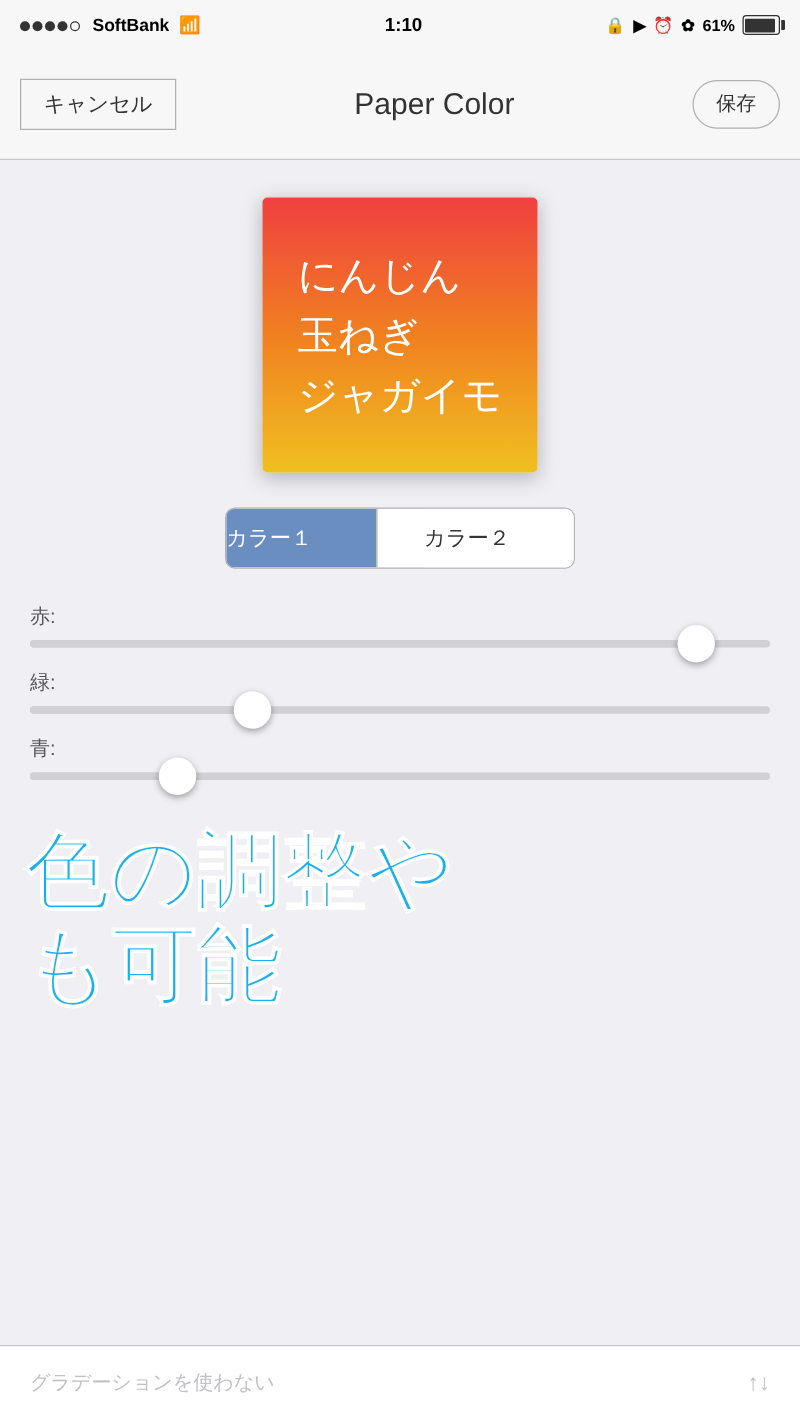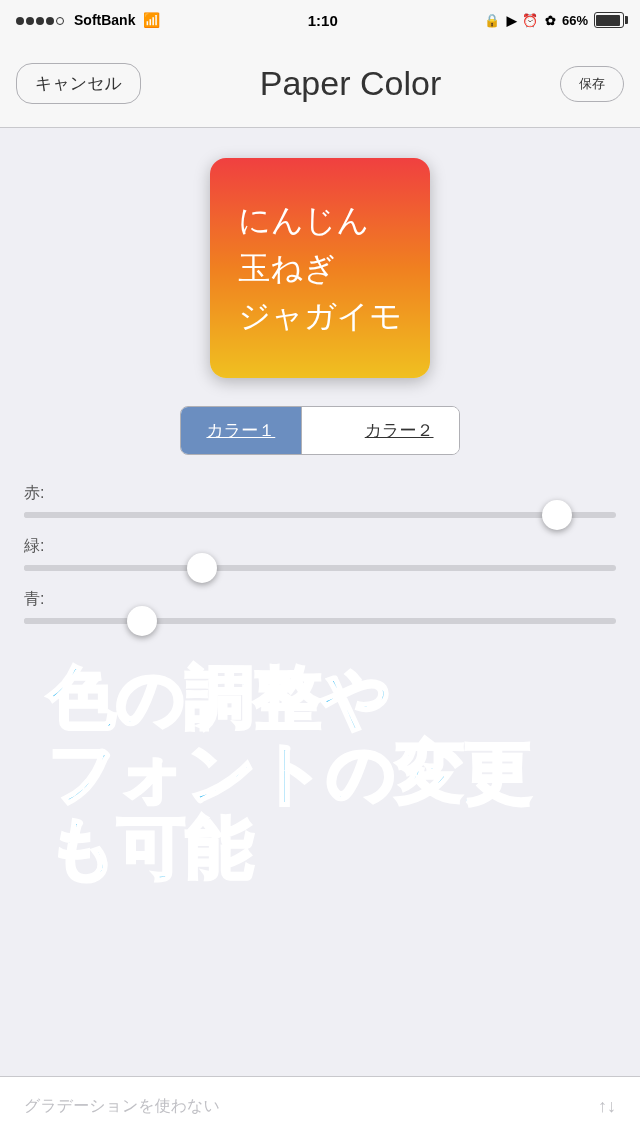--- a/index.html
+++ b/index.html
@@ -91,56 +91,56 @@
       background: #f7f7f7;
       border-bottom: 1px solid #c8c8cc;
       display: flex;
       align-items: center;
       justify-content: space-between;
       padding: 0 16px;
     }
     .nav-button {
       background: transparent;
       border: 1px solid #b0b0b5;
-      border-radius: 16px;
+      border-radius: 0;
       padding: 8px 18px;
       font-size: 17px;
       color: #333;
       cursor: pointer;
     }
     .nav-title {
-      font-size: 34px;
+      font-size: 24px;
       font-weight: 400;
       color: #333;
     }
     .nav-save {
       background: transparent;
       border: 1px solid #b0b0b5;
       border-radius: 20px;
       padding: 8px 18px;
-      font-size: 13px;
+      font-size: 16px;
       color: #333;
       cursor: pointer;
     }
 
     
     .main-content {
       padding: 30px 0 0 0;
     }
 
     
     .icon-preview-container {
       display: flex;
       justify-content: center;
       margin-bottom: 28px;
     }
     .app-icon {
       width: 220px;
       height: 220px;
-      border-radius: 16px;
+      border-radius: 4px;
       background: linear-gradient(to bottom, #f04040, #f08020, #f0c020);
       display: flex;
       align-items: center;
       justify-content: center;
       box-shadow: 0 4px 16px rgba(0,0,0,0.25);
       overflow: hidden;
     }
     .app-icon-text {
       color: white;
       font-size: 32px;
@@ -159,25 +159,24 @@
     .segmented-control {
       display: flex;
       border: 1.5px solid #b0b0b5;
       border-radius: 8px;
       overflow: hidden;
       background: white;
       width: 280px;
     }
     .seg-option {
       flex: 1;
-      text-align: center;
+      text-align: left;
       padding: 12px 0;
       font-size: 17px;
       cursor: pointer;
-      text-decoration: underline;
     }
     .seg-option.active {
       background: #6b8ec0;
       color: white;
     }
     .seg-option.inactive {
       background: white;
       color: #333;
       margin-left: 37px;
     }
@@ -224,27 +223,26 @@
 
     
     .overlay-text {
       position: absolute;
       top: 660px;
       left: 20px;
       z-index: 10;
     }
     .overlay-line {
       font-size: 68px;
-      font-weight: 700;
+      font-weight: 400;
       color: #1ab0f0;
       -webkit-text-stroke: 3px white;
       text-stroke: 3px white;
       line-height: 1.1;
       white-space: nowrap;
-      margin-left: 28px;
     }
 
     
     .bottom-bar {
       position: absolute;
       bottom: 0;
       width: 640px;
       height: 60px;
       background: white;
       border-top: 1px solid #c8c8cc;
@@ -273,21 +271,21 @@
     </div>
     <span style="margin-left:4px; font-size:14px;">SoftBank</span>
     <span style="font-size:14px; margin-left:4px;">📶</span>
   </div>
   <div class="status-center">1:10</div>
   <div class="status-right">
     <span>🔒</span>
     <span>▶</span>
     <span>⏰</span>
     <span>✿</span>
-    <span>66%</span>
+    <span>61%</span>
     <div class="battery">
       <div class="battery-bar">
         <div class="battery-fill"></div>
       </div>
     </div>
   </div>
 </div>
 
 <div class="nav-bar">
   <button class="nav-button">キャンセル</button>
@@ -339,20 +337,19 @@
         <div class="slider-fill" style="width:20%"></div>
         <div class="slider-thumb" style="left: calc(20% - 15px);"></div>
       </div>
     </div>
   </div>
 
 </div>
 
 <div class="overlay-text">
   <div class="overlay-line">色の調整や</div>
-  <div class="overlay-line">フォントの変更</div>
   <div class="overlay-line">も可能</div>
 </div>
 
 <div class="bottom-bar">
   <span class="bottom-bar-label">グラデーションを使わない</span>
   <span class="bottom-bar-icon">↑↓</span>
 </div>
 
 </body></html>

